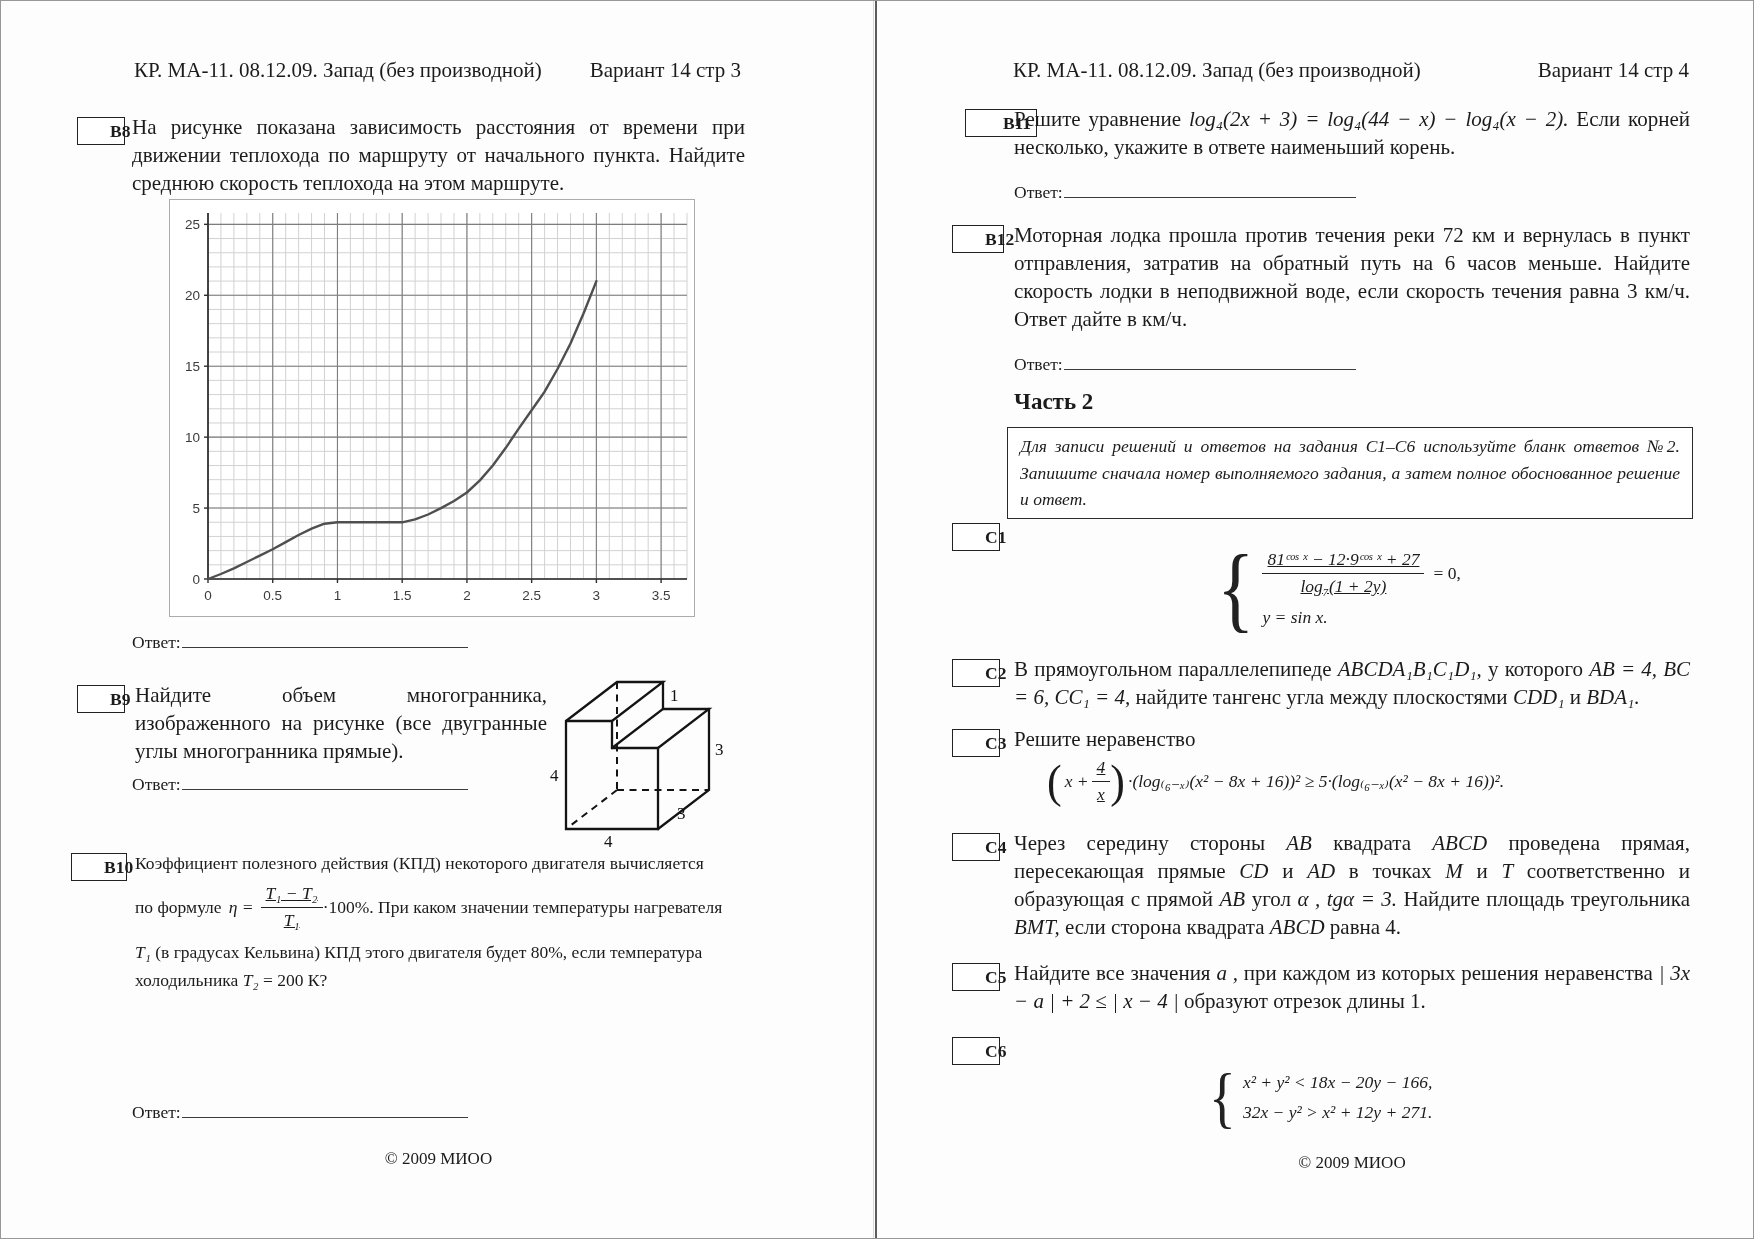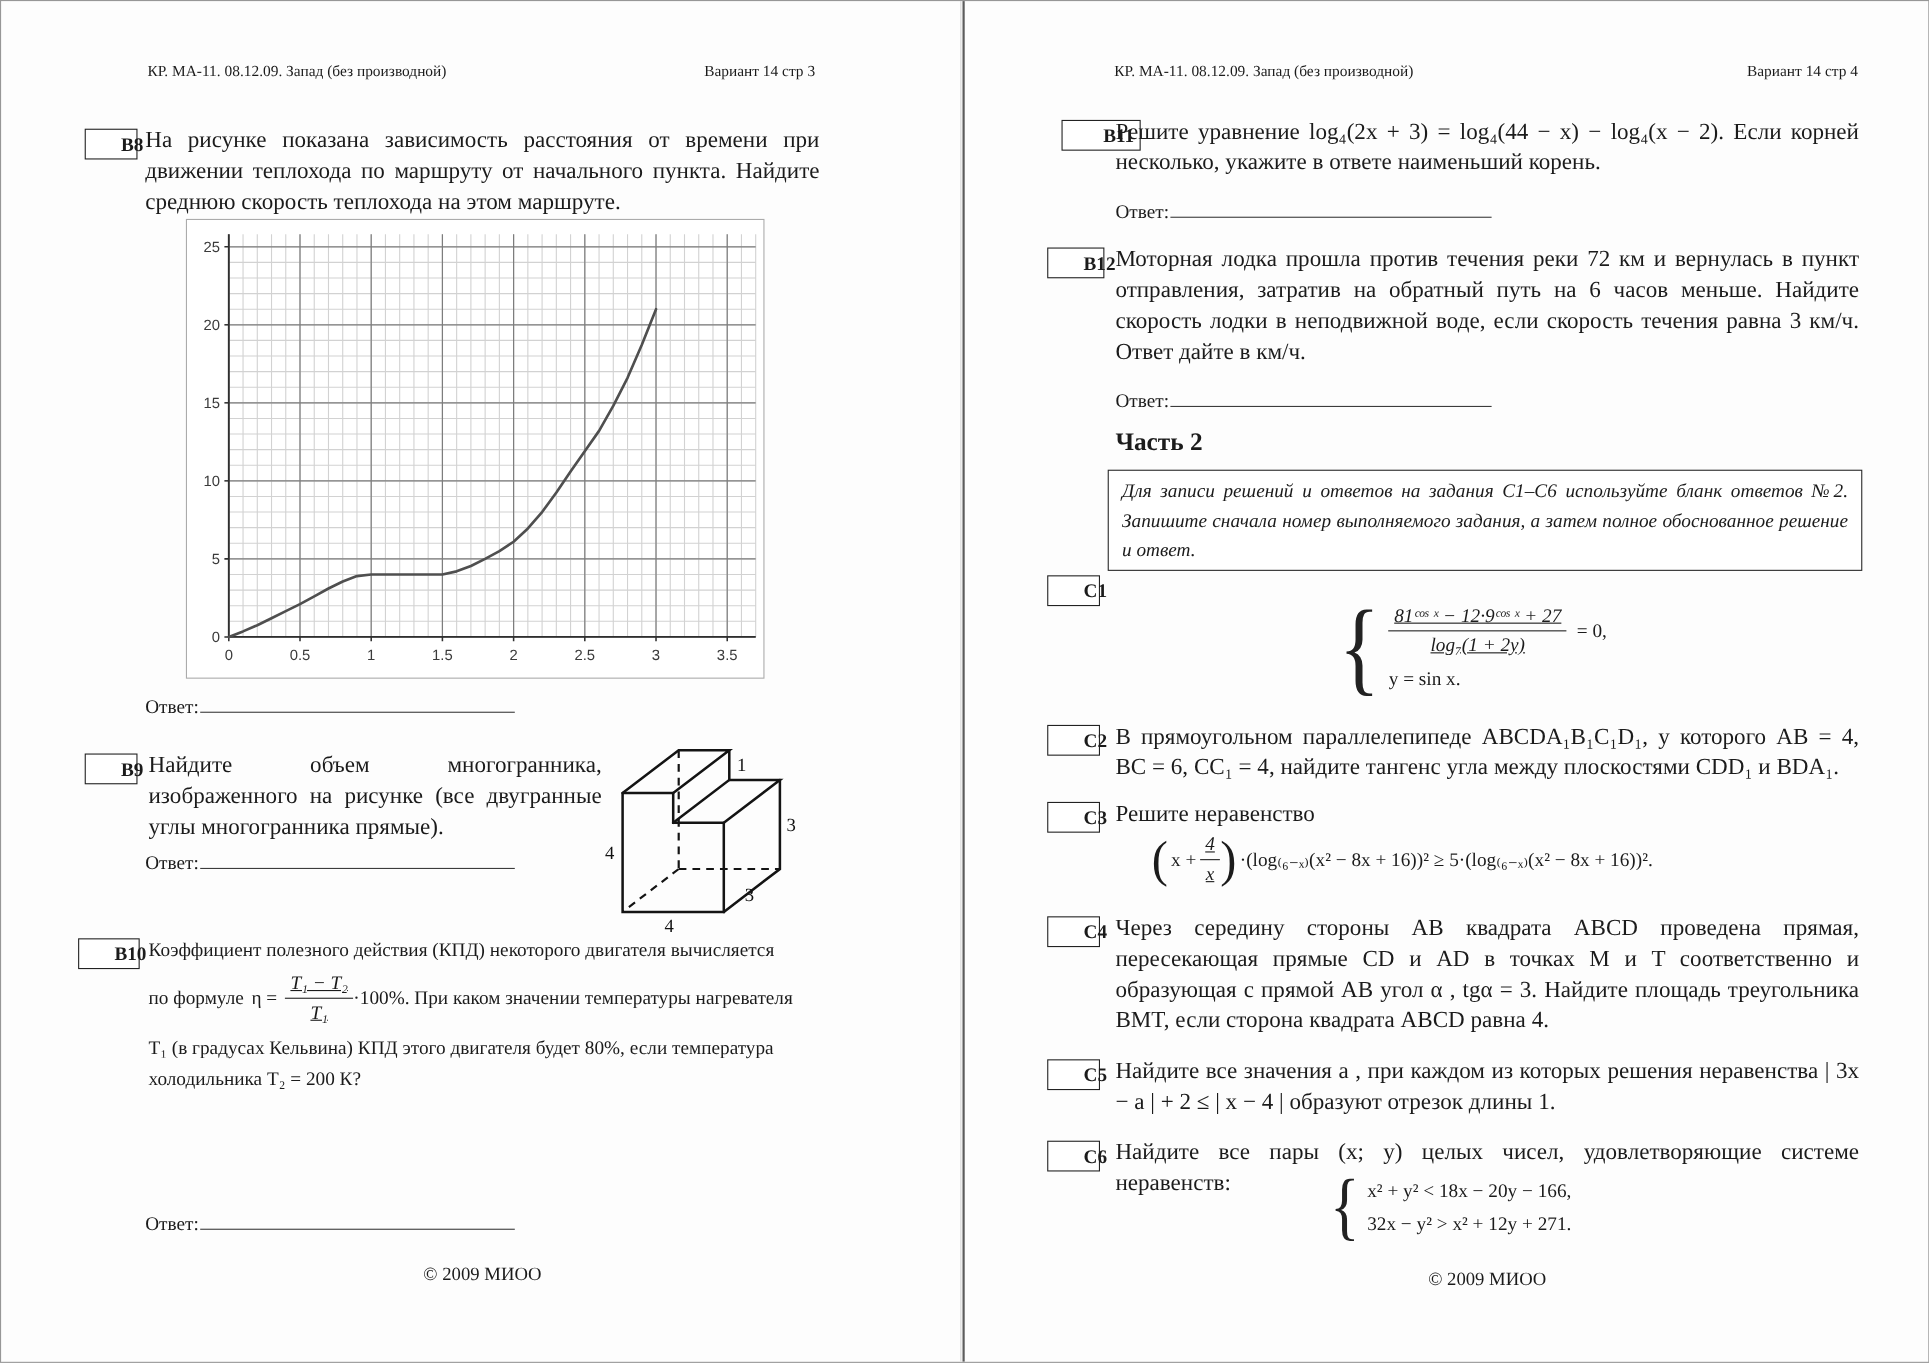--- a/index.html
+++ b/index.html
@@ -3,25 +3,25 @@
 <meta charset="utf-8">
 <style>
   html,body{margin:0;padding:0;background:#e9e9e9;}
   .sheet{position:relative;width:1754px;height:1239px;background:#fdfdfd;border:1px solid #979797;
          box-sizing:border-box;font-family:"Liberation Serif","DejaVu Serif",serif;color:#1b1b1b;overflow:hidden;}
   .page{position:absolute;top:0;height:100%;}
   #page-left{left:0;width:872px;}
   #page-right{left:878px;width:876px;}
   .divider-light{position:absolute;left:872px;top:0;width:1px;height:100%;background:#d8d8d8;}
   .divider-dark{position:absolute;left:874px;top:0;width:2px;height:100%;background:#5c5c5c;}
-  .hdr{position:absolute;top:57px;font-size:14px;white-space:nowrap;}
+  .hdr{position:absolute;top:57px;font-size:21px;white-space:nowrap;}
   .qbox{position:absolute;width:48px;height:28px;border:1.6px solid #222;text-align:center;line-height:26px;
         font-weight:bold;font-size:17.5px;box-sizing:border-box;background:#fff;padding-left:32px;}
   .ptxt{position:absolute;font-size:21px;line-height:28px;text-align:justify;}
-  .mi{}
+  .mi{font-style:italic;}
   .answer{position:absolute;font-size:17.5px;white-space:nowrap;}
   .ansline{display:inline-block;width:286px;height:16px;border-bottom:1.3px solid #3c3c3c;margin-left:1px;}
   .frac{display:inline-block;vertical-align:middle;text-align:center;font-style:italic;line-height:1.25;text-decoration:underline;}
   .frac .fnum{display:block;padding:0 5px 2px;border-bottom:1.3px solid #222;}
   .frac .fden{display:block;padding:2px 5px 0;}
   .footer{position:absolute;font-size:17px;text-align:center;}
   #chart-box{position:absolute;left:168px;top:198px;width:524px;height:416px;border:1.4px solid #ababab;background:#fff;}
   #b9-fig{position:absolute;left:547px;top:660px;}
   .sys{position:absolute;display:flex;align-items:center;font-size:17.5px;}
   .brace{display:inline-block;line-height:.9;transform:scaleY(1.22);transform-origin:center;font-weight:400;color:#222;}
@@ -315,25 +315,20 @@
     <div class="qbox" style="left:73px;top:962px">С5</div>
     <div class="ptxt" style="left:135px;top:958px;width:676px">
       <span>Найдите все значения</span>
       <span class="mi">a ,</span>
       <span>при каждом из которых решения неравенства</span>
       <span class="mi">| 3x − a | + 2 ≤ | x − 4 |</span>
       <span>образуют отрезок длины 1.</span>
     </div>
 
     <div class="qbox" style="left:73px;top:1036px">С6</div>
-    <div class="ptxt" style="left:135px;top:1032px;width:676px">
-      <span>Найдите все пары</span>
-      <span class="mi">(x; y)</span>
-      <span>целых чисел, удовлетворяющие системе неравенств:</span>
-    </div>
     <div class="sys" style="left:330px;top:1066px">
       <span class="brace" style="font-size:56px">{</span>
       <div style="margin-left:7px;line-height:30px">
         <div class="mi">x² + y² &lt; 18x − 20y − 166,</div>
         <div class="mi">32x − y² &gt; x² + 12y + 271.</div>
       </div>
     </div>
 
     <div class="footer" style="left:135px;width:676px;top:1152px">© 2009 МИОО</div>
   </div>

